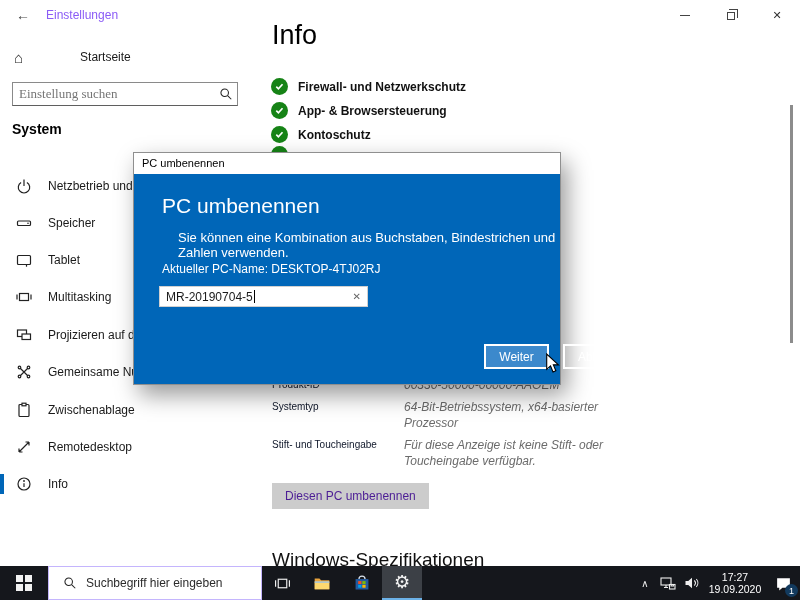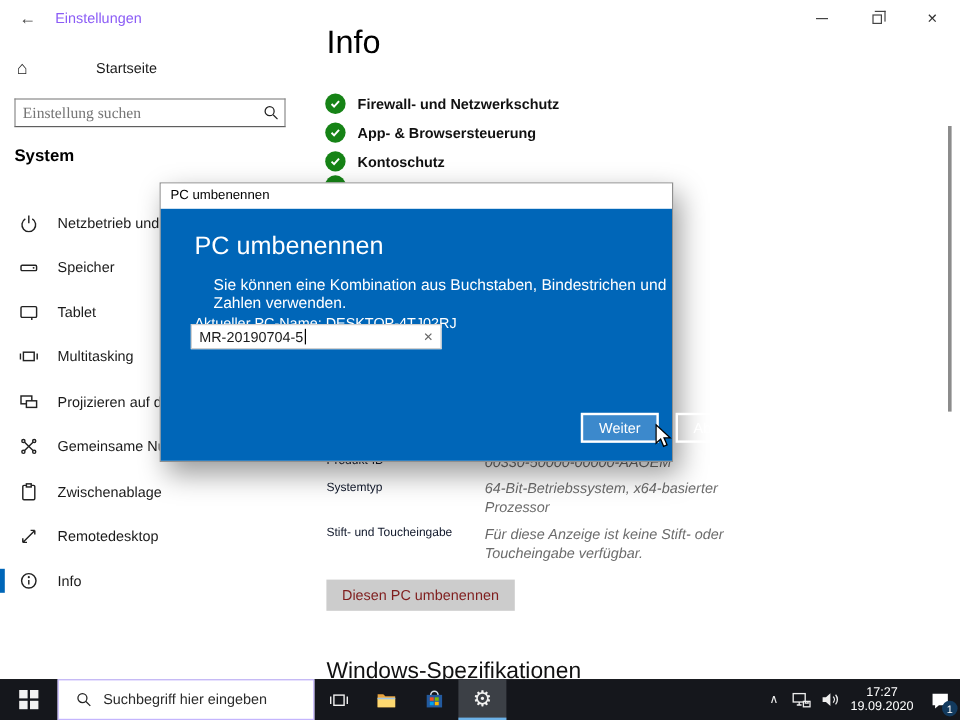--- a/index.html
+++ b/index.html
@@ -38,32 +38,32 @@
   .page-title { position:absolute; left:272px; top:20px; font-size:27px; font-weight:300; color:#000; }
   .sec-list { position:absolute; left:271px; top:78px; }
   .sec-item { display:flex; align-items:center; gap:10px; height:17px; margin-bottom:7px; }
   .sec-badge { width:17px; height:17px; border-radius:50%; background:#168316; display:flex; align-items:center; justify-content:center; flex:0 0 17px; }
   .sec-item .lbl { font-size:12px; font-weight:bold; color:#111; }
   .sec-partial { position:absolute; left:271px; top:146px; }
 
   .detail-row { position:absolute; left:272px; width:350px; display:flex; }
   .detail-row .dl { width:132px; font-size:10px; color:#0f172a; line-height:16px; }
   .detail-row .dv { width:212px; font-size:12px; color:#6b6b6b; line-height:16px;font-style:italic; }
-  .rename-btn { position:absolute; left:272px; top:483px; background:#cccccc; border:none; font-family:"Liberation Sans",sans-serif; font-size:12px; color:#7f1d1d; padding:6px 13px; }
+  .rename-btn { position:absolute; left:272px; top:483px; background:#cccccc; border:none; font-family:"Liberation Sans",sans-serif; font-size:12px; color:#4c1d95; padding:6px 13px; }
   .spec-heading { position:absolute; left:272px; top:549px; font-size:19px; font-weight:300; color:#111; }
   .scroll-thumb { position:absolute; left:790px; top:105px; width:3px; height:238px; background:#8c8c8c; }
 
   
   .dialog { position:absolute; left:133px; top:152px; width:428px; background:#fff; border:1px solid #8f8f8f; box-shadow:6px 10px 22px rgba(0,0,0,.4); z-index:10; }
   .dlg-titlebar { height:21px; line-height:21px; padding-left:8px; font-size:11px; color:#000; background:#fff; }
   .dlg-body { position:relative; height:210px; background:#0066b8; color:#fff; }
   .dlg-h { position:absolute; left:28px; top:20px; font-size:21px; font-weight:400; }
   .dlg-desc { position:absolute; left:44px; top:56px; font-size:13px; }
   .dlg-current { position:absolute; left:28px; top:88px; font-size:12px; }
-  .dlg-input { position:absolute; left:25px; top:96px; width:209px; height:21px; background:#fff; border:1px solid #d0d0d0; display:flex; align-items:center; padding:0 6px; }
+  .dlg-input { position:absolute; left:25px; top:112px; width:209px; height:21px; background:#fff; border:1px solid #d0d0d0; display:flex; align-items:center; padding:0 6px; }
   .dlg-input .val { font-size:12px; color:#1a1a1a; }
   .caret { width:1px; height:13px; background:#000; margin-left:1px; }
   .clear-x { margin-left:auto; font-size:10px; color:#666; }
   .dlg-btn { position:absolute; top:170px; height:25px; border:2px solid #fff; color:#fff; font-family:"Liberation Sans",sans-serif; font-size:12px; display:flex; align-items:center; justify-content:center; }
   .btn-next { left:350px; width:65px; background:#3c89cc; }
   .btn-cancel { left:429px; width:88px; background:transparent; }
 
   .cursor { position:absolute; left:546px; top:353px; z-index:30; }
 
   

